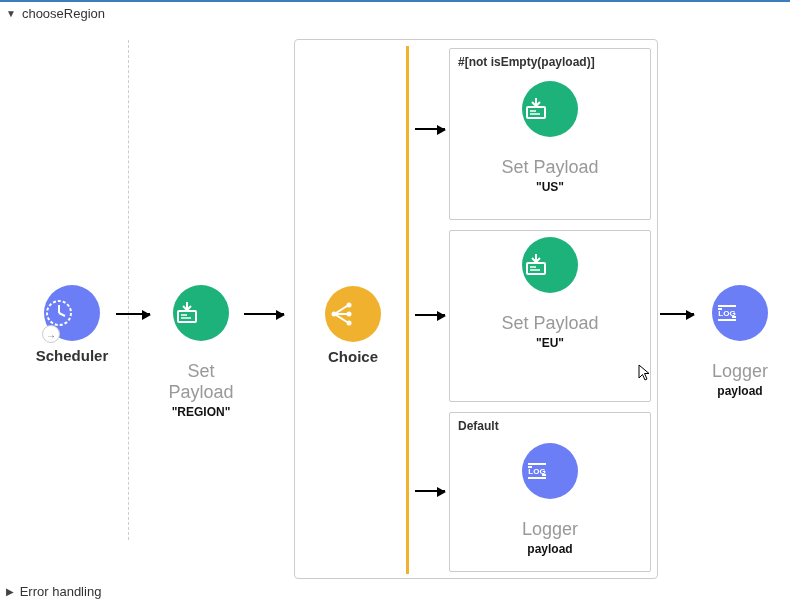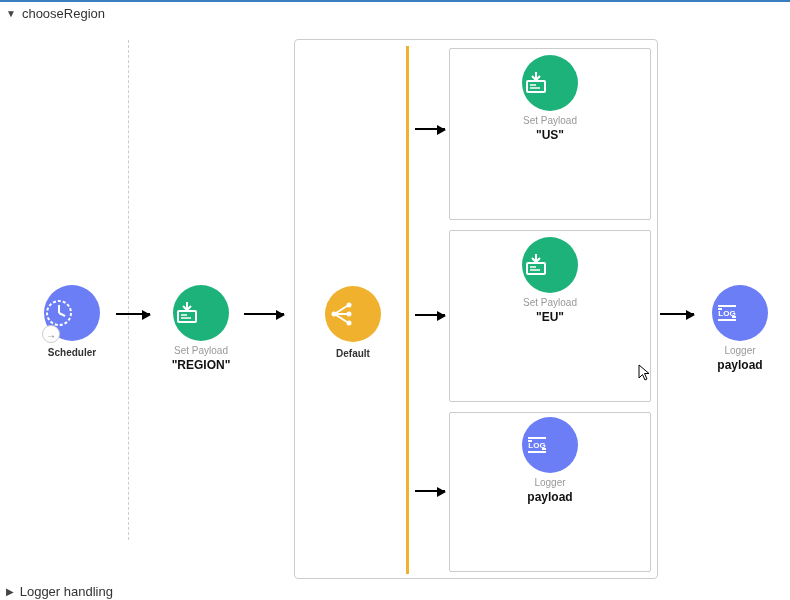--- a/index.html
+++ b/index.html
@@ -40,29 +40,29 @@
   .node-circle {
     width: 56px;
     height: 56px;
     border-radius: 50%;
     margin: 0 auto;
     display: flex;
     align-items: center;
     justify-content: flex-start;
   }
   .node-label {
-    font-size: 10px;
+    font-size: 15px;
     margin-top: 6px;
     color: #333;
     font-weight: 600;
   }
   .node-sublabel {
-    font-size: 10px;
+    font-size: 18px;
     color: #999;
-    margin-top: 4px;
+    margin-top: 20px;
   }
   .node-value {
     font-size: 12px;
     color: #111;
     font-weight: 600;
     margin-top: 2px;
   }
   .scheduler-circle {
     background: #6b7ef5;
     position: relative;
@@ -192,30 +192,31 @@
         <svg width="32" height="32" viewBox="0 0 32 32">
           <circle cx="9" cy="16" r="2.5" fill="#fff"></circle>
           <circle cx="24" cy="7" r="2.5" fill="#fff"></circle>
           <circle cx="24" cy="16" r="2.5" fill="#fff"></circle>
           <circle cx="24" cy="25" r="2.5" fill="#fff"></circle>
           <line x1="11" y1="15" x2="22" y2="8" stroke="#fff" stroke-width="2"></line>
           <line x1="11" y1="16" x2="22" y2="16" stroke="#fff" stroke-width="2"></line>
           <line x1="11" y1="17" x2="22" y2="24" stroke="#fff" stroke-width="2"></line>
         </svg>
       </div>
-      <div class="node-label">Default</div>
+      <div class="node-label">Choice</div>
     </div>
 
     <div class="arrow" style="left:120px; top:88px; width:30px;"></div>
 
     <div class="arrow" style="left:120px; top:274px; width:30px;"></div>
 
     <div class="arrow" style="left:120px; top:450px; width:30px;"></div>
 
     <div class="branch-box" style="left:154px; top:8px; width:202px; height:172px;">
+      <div class="branch-title">#[not isEmpty(payload)]</div>
       <div class="node" style="position:relative; left:0; top:6px; width:100%;">
         <div class="node-circle green-circle">
           <svg width="28" height="28" viewBox="0 0 28 28">
             <rect x="5" y="12" width="18" height="11" rx="1" fill="none" stroke="#fff" stroke-width="2"></rect>
             <line x1="8" y1="16" x2="14" y2="16" stroke="#fff" stroke-width="1.5"></line>
             <line x1="8" y1="19" x2="18" y2="19" stroke="#fff" stroke-width="1.5"></line>
             <path d="M14 3 L14 10 M10 7 L14 11 L18 7" fill="none" stroke="#fff" stroke-width="2"></path>
           </svg>
         </div>
         <div class="node-sublabel">Set Payload</div>
@@ -232,20 +233,21 @@
             <line x1="8" y1="19" x2="18" y2="19" stroke="#fff" stroke-width="1.5"></line>
             <path d="M14 3 L14 10 M10 7 L14 11 L18 7" fill="none" stroke="#fff" stroke-width="2"></path>
           </svg>
         </div>
         <div class="node-sublabel">Set Payload</div>
         <div class="node-value">"EU"</div>
       </div>
     </div>
 
     <div class="branch-box" style="left:154px; top:372px; width:202px; height:160px;">
+      <div class="branch-title">Default</div>
       <div class="node" style="position:relative; left:0; top:4px; width:100%;">
         <div class="node-circle blue-circle">
           <svg width="30" height="30" viewBox="0 0 30 30">
             <line x1="6" y1="8" x2="24" y2="8" stroke="#fff" stroke-width="2"></line>
             <line x1="6" y1="22" x2="24" y2="22" stroke="#fff" stroke-width="2"></line>
             <text x="15" y="18" font-size="8" fill="#fff" text-anchor="middle" font-family="Arial" font-weight="bold">LOG</text>
             <rect x="6" y="10" width="4" height="2" fill="#fff"></rect>
             <rect x="20" y="18" width="4" height="2" fill="#fff"></rect>
           </svg>
         </div>
@@ -275,14 +277,14 @@
   <div class="cursor-icon" style="left:637px; top:338px;">
     <svg width="16" height="18" viewBox="0 0 16 18">
       <path d="M2 2 L2 15 L5.5 11.5 L8 17 L10 16 L7.5 10.5 L12 10.5 Z" fill="#fff" stroke="#000" stroke-width="1"></path>
     </svg>
   </div>
 
 </div>
 
 <div class="footer-section">
   <span class="toggle-triangle">▶</span>
-  <span>Logger handling</span>
+  <span>Error handling</span>
 </div>
 
 </body></html>

